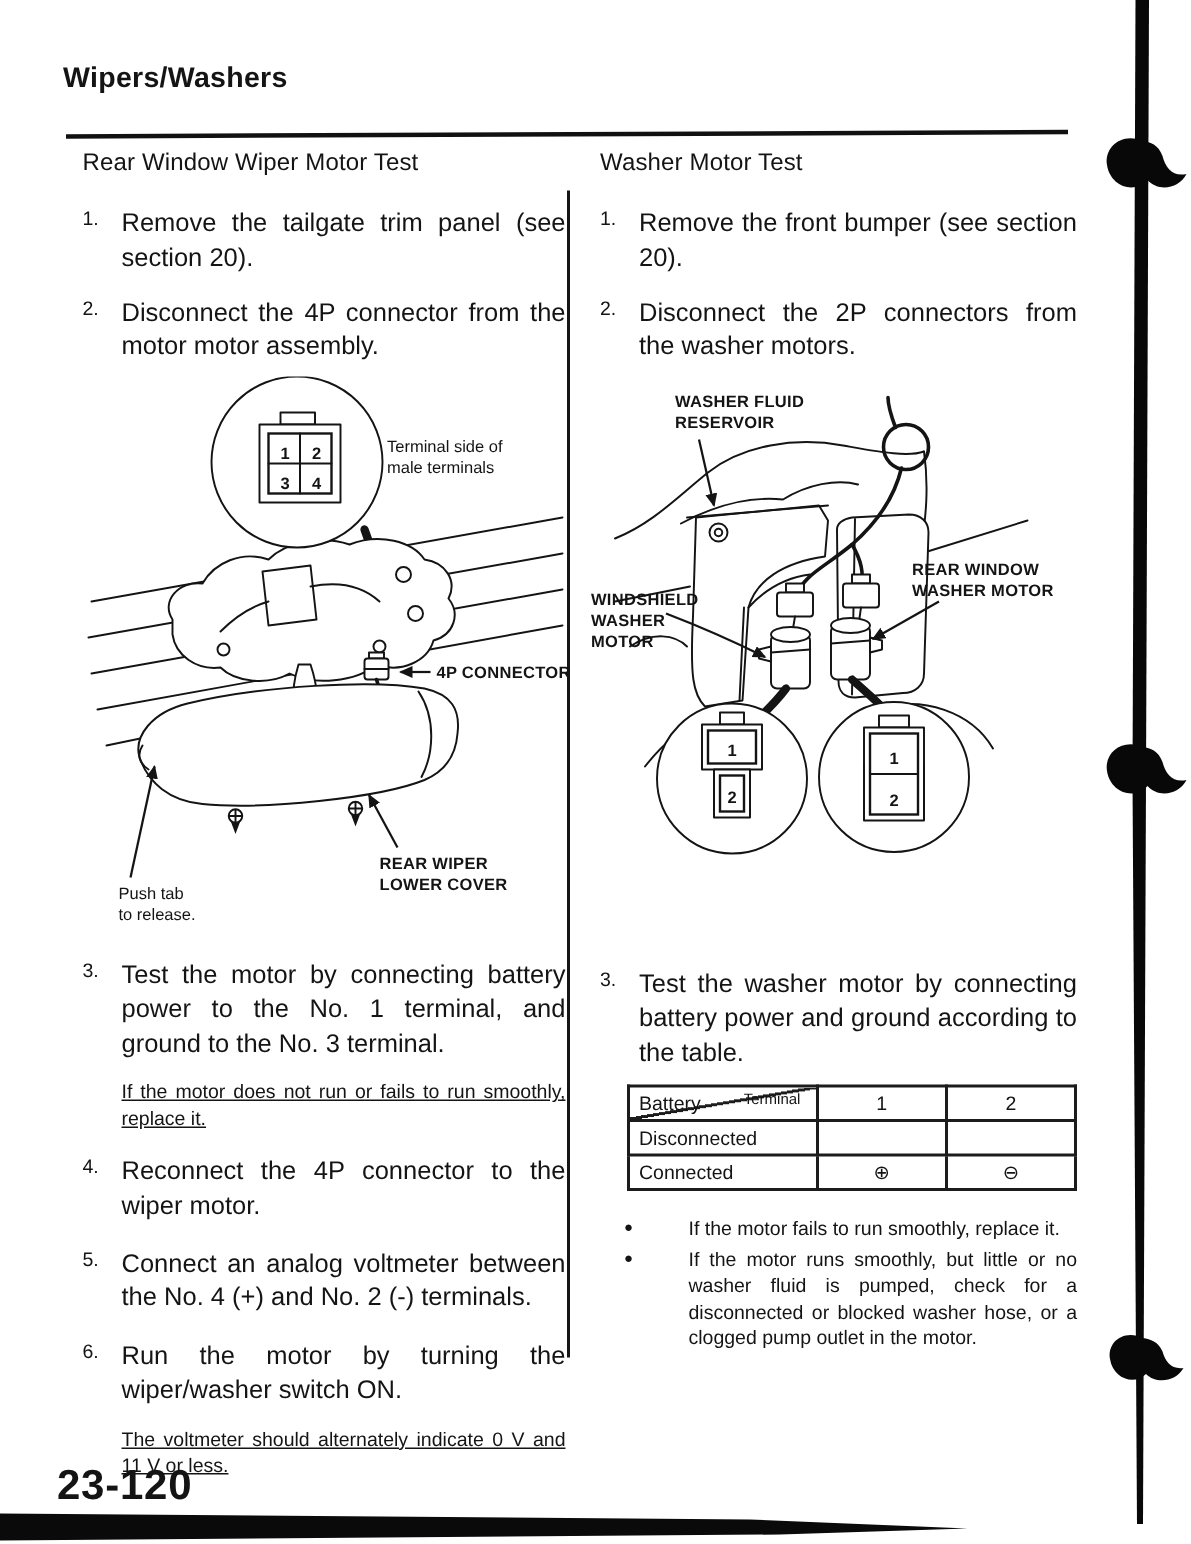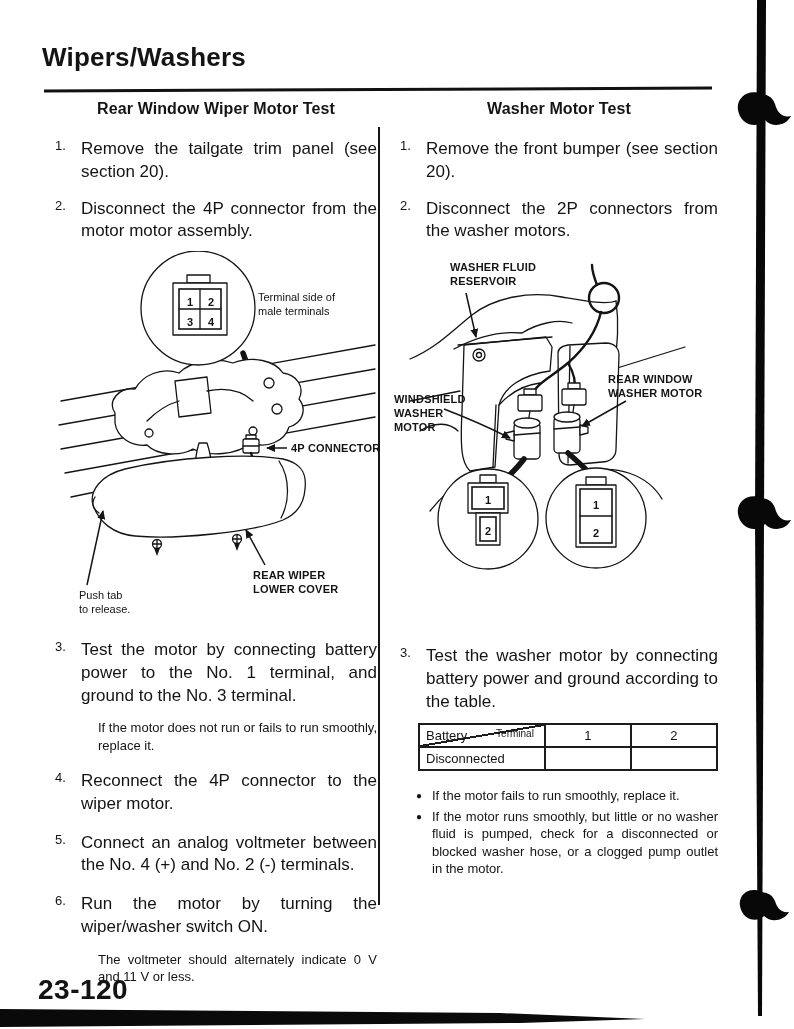--- a/index.html
+++ b/index.html
@@ -1,31 +1,31 @@
 <!DOCTYPE html>
 <html><head>
 <meta charset="utf-8">
 <style>
   html,body{margin:0;padding:0;background:#fff;}
   .page{
     position:relative;width:794px;height:1029px;background:#fff;overflow:hidden;
     font-family:"Liberation Sans","DejaVu Sans",sans-serif;color:#141414;
   }
-  .doc-title{position:absolute;left:42px;top:42px;font-size:26px;font-weight:bold;letter-spacing:.2px;margin:0;}
+  .doc-title{position:absolute;left:42px;top:42px;font-size:19px;font-weight:bold;letter-spacing:.2px;margin:0;}
   .title-rule{position:absolute;left:44px;top:88px;width:668px;height:3px;background:#111;transform:rotate(-.25deg);}
   .col-divider{position:absolute;left:378px;top:127px;width:2px;height:778px;background:#161616;}
   .col{position:absolute;top:100px;}
   .col.left{left:55px;width:322px;}
   .col.right{left:400px;width:318px;}
-  .col h2{font-size:16px;font-weight:bold;margin:0 0 20px 0;letter-spacing:.1px;text-align:center;}
+  .col h2{font-size:16px;font-weight:normal;margin:0 0 20px 0;letter-spacing:.1px;}
   .step{display:flex;margin-top:15px;}
   .step:first-of-type{margin-top:0;}
   .step-num{width:26px;flex:none;font-size:13px;}
   .step-text{flex:1;font-size:17px;line-height:1.34;text-align:justify;}
-  .step-note{margin:12px 0 0 43px;font-size:13px;line-height:1.34;text-align:justify;}
+  .step-note{margin:12px 0 0 26px;font-size:13px;line-height:1.34;text-align:justify;text-decoration:underline;}
   .fig{display:block;}
   .fig text{font-family:inherit;fill:#141414;}
   .lb{font-size:11px;font-weight:bold;letter-spacing:.2px;}
   .ln{font-size:11px;}
   .tn{font-size:11px;font-weight:bold;text-anchor:middle;}
   .s{stroke:#141414;fill:none;stroke-width:1.3;stroke-linecap:round;stroke-linejoin:round;}
   .sf{stroke:#141414;fill:#fff;stroke-width:1.3;stroke-linejoin:round;}
   .s2{stroke:#141414;fill:none;stroke-width:2.4;stroke-linecap:round;}
   .s15{stroke:#141414;fill:none;stroke-width:1.6;}
   .thick{stroke:#141414;fill:none;stroke-width:5.5;stroke-linecap:round;}
@@ -36,21 +36,21 @@
   .vtable .c1{width:118px;}
   .vtable .c2,.vtable .c3{width:84px;text-align:center;}
   .corner{position:relative;height:42px;padding:0;
     background:linear-gradient(to bottom right,transparent calc(50% - 1px),#1c1c1c calc(50% - 1px),#1c1c1c calc(50% + 1px),transparent calc(50% + 1px));}
   .corner .t{position:absolute;top:3px;right:10px;font-size:10px;}
   .corner .b{position:absolute;bottom:3px;left:6px;font-size:13px;}
   .sym{font-size:13px;}
   .bullets{margin:16px 0 0 16px;}
   .bullet{display:flex;margin-top:3px;font-size:13px;line-height:1.34;text-align:justify;}
   .bullet .dot{flex:none;width:16px;font-size:10px;line-height:17px;}
-  .bullet .bt{flex:1;}
+  .bullet .bt{flex:1;margin-left:27px;}
   .page-number{position:absolute;left:38px;top:974px;font-size:28px;font-weight:bold;letter-spacing:.5px;}
   .overlay{position:absolute;pointer-events:none;}
 </style>
 </head>
 <body>
 
 <div class="page">
 
   <h1 class="doc-title">Wipers/Washers</h1>
   <div class="title-rule"></div>
@@ -274,20 +274,25 @@
           <span class="b">Battery</span>
         </td>
         <td class="c2">1</td>
         <td class="c3">2</td>
       </tr>
       <tr>
         <td class="c1">Disconnected</td>
         <td class="c2"></td>
         <td class="c3"></td>
       </tr>
+      <tr>
+        <td class="c1">Connected</td>
+        <td class="c2 sym">⊕</td>
+        <td class="c3 sym">⊖</td>
+      </tr>
     </tbody>
       </table>
 
     <div class="bullets">
       <div class="bullet">
         <span class="dot">●</span>
         <span class="bt">If the motor fails to run smoothly, replace it.</span>
       </div>
       <div class="bullet">
         <span class="dot">●</span>

